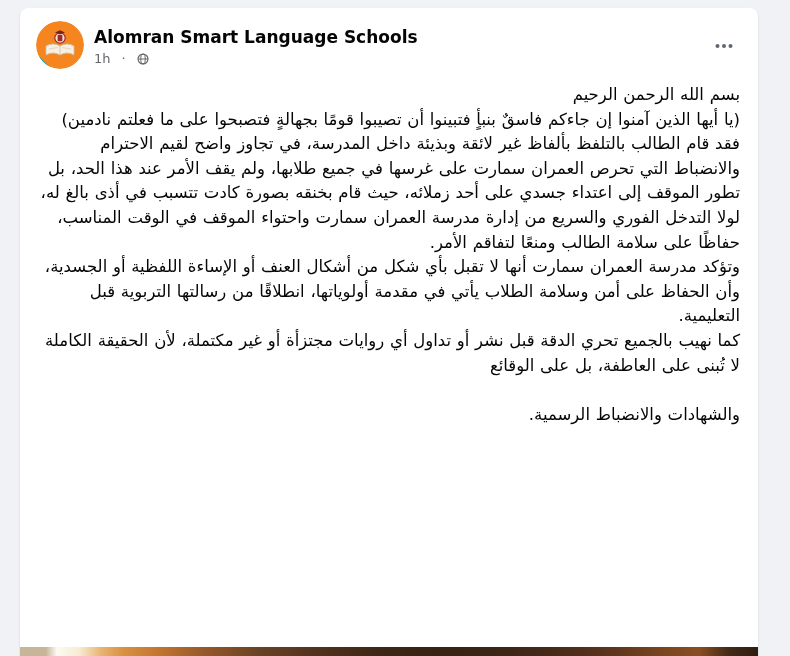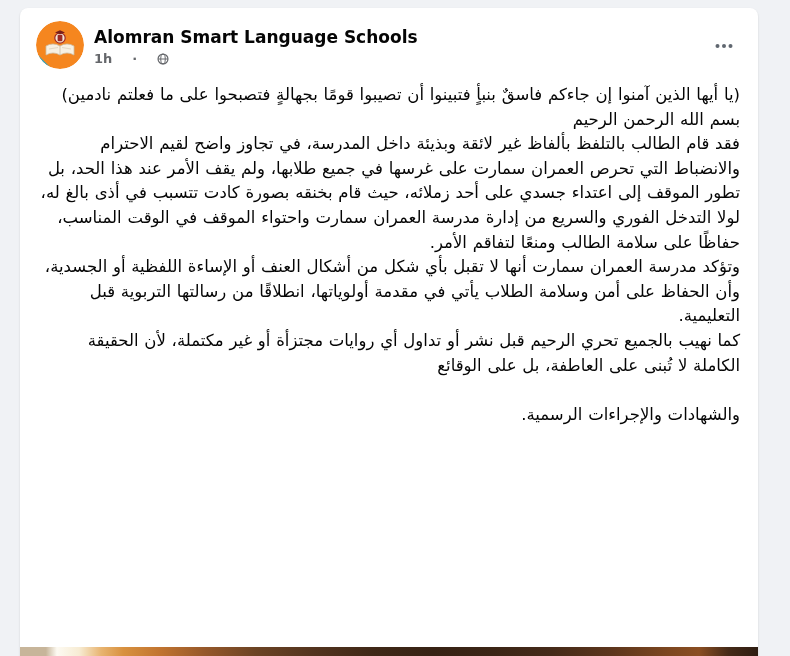--- a/index.html
+++ b/index.html
@@ -38,26 +38,25 @@
   .page-name {
     font-size: 17px;
     font-weight: bold;
     color: #050505;
     line-height: 22px;
     cursor: pointer;
   }
   .time-row {
     display: flex;
     align-items: center;
-    gap: 20px;
+    gap: 11px;
     margin-top: 3px;
     font-size: 13px;
     color: #65676b;
     line-height: 16px;
-    font-weight: bold;
   }
   .time-row .sep { color: #65676b; }
   .globe { width: 12px; height: 12px; display: inline-block; }
   .options-btn {
     position: absolute;
     right: 16px; top: 20px;
     width: 36px; height: 36px;
     border: none;
     background: transparent;
     border-radius: 50%;
@@ -161,24 +160,24 @@
     <button class="options-btn">
       <svg width="20" height="20" viewBox="0 0 20 20">
         <circle cx="3.5" cy="10" r="2" fill="#606770"></circle>
         <circle cx="10" cy="10" r="2" fill="#606770"></circle>
         <circle cx="16.5" cy="10" r="2" fill="#606770"></circle>
       </svg>
     </button>
   </div>
 
   <div class="post-text" dir="rtl">
+    <div class="post-line">بسم الله الرحمن الرحيم</div>
     <div class="post-line">(يا أيها الذين آمنوا إن جاءكم فاسقٌ بنبأٍ فتبينوا أن تصيبوا قومًا بجهالةٍ فتصبحوا على ما فعلتم نادمين)</div>
-    <div class="post-line">بسم الله الرحمن الرحيم</div>
     <div class="post-line">فقد قام الطالب بالتلفظ بألفاظ غير لائقة وبذيئة داخل المدرسة، في تجاوز واضح لقيم الاحترام والانضباط التي تحرص العمران سمارت على غرسها في جميع طلابها، ولم يقف الأمر عند هذا الحد، بل تطور الموقف إلى اعتداء جسدي على أحد زملائه، حيث قام بخنقه بصورة كادت تتسبب في أذى بالغ له، لولا التدخل الفوري والسريع من إدارة مدرسة العمران سمارت واحتواء الموقف في الوقت المناسب، حفاظًا على سلامة الطالب ومنعًا لتفاقم الأمر.</div>
     <div class="post-line">وتؤكد مدرسة العمران سمارت أنها لا تقبل بأي شكل من أشكال العنف أو الإساءة اللفظية أو الجسدية، وأن الحفاظ على أمن وسلامة الطلاب يأتي في مقدمة أولوياتها، انطلاقًا من رسالتها التربوية قبل التعليمية.</div>
-    <div class="post-line">كما نهيب بالجميع تحري الرحيم قبل نشر أو تداول أي روايات مجتزأة أو غير مكتملة، لأن الحقيقة الكاملة لا تُبنى على العاطفة، بل على الوقائع</div>
+    <div class="post-line">كما نهيب بالجميع تحري الدقة قبل نشر أو تداول أي روايات مجتزأة أو غير مكتملة، لأن الحقيقة الكاملة لا تُبنى على العاطفة، بل على الوقائع</div>
     <div class="post-line"></div>
-    <div class="post-line">والشهادات والإجراءات الرسمية.</div>
+    <div class="post-line">والشهادات والانضباط الرسمية.</div>
   </div>
 
   <div class="post-photo"></div>
 
 </div>
 
 </body></html>

